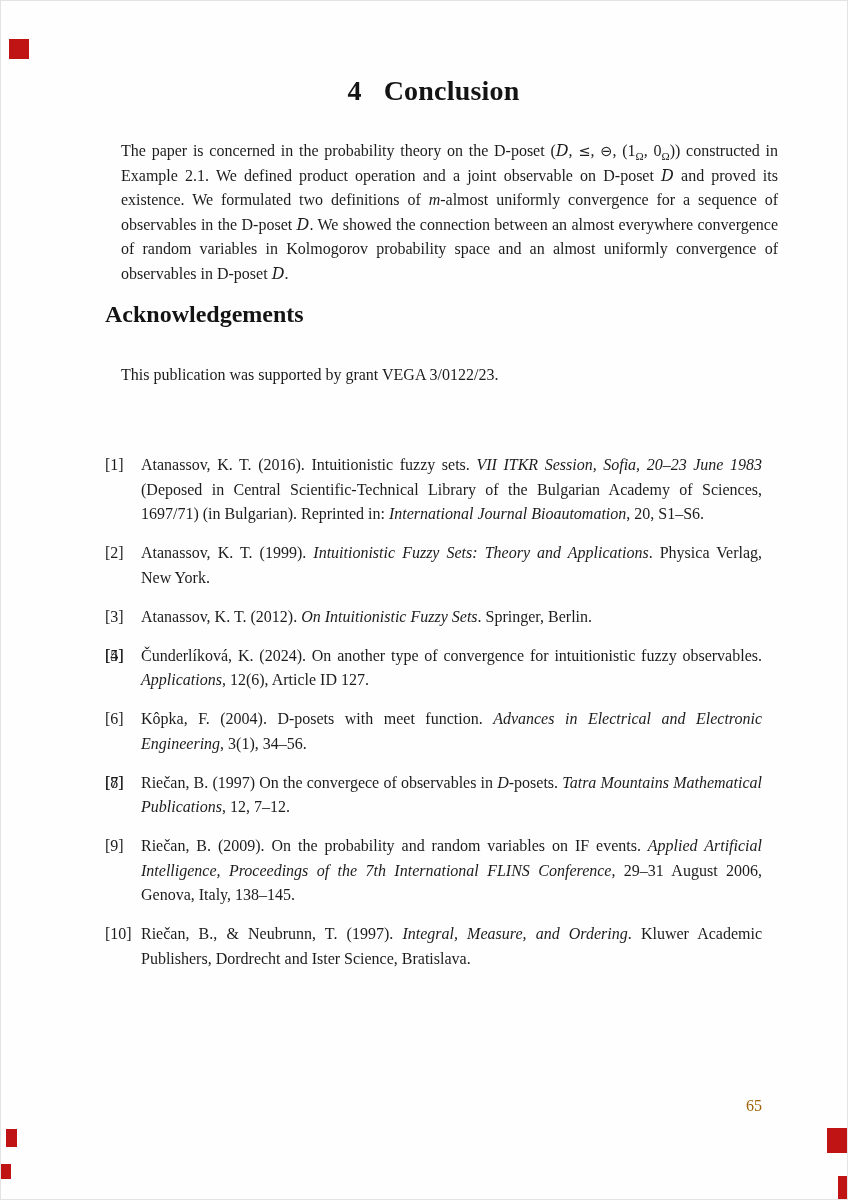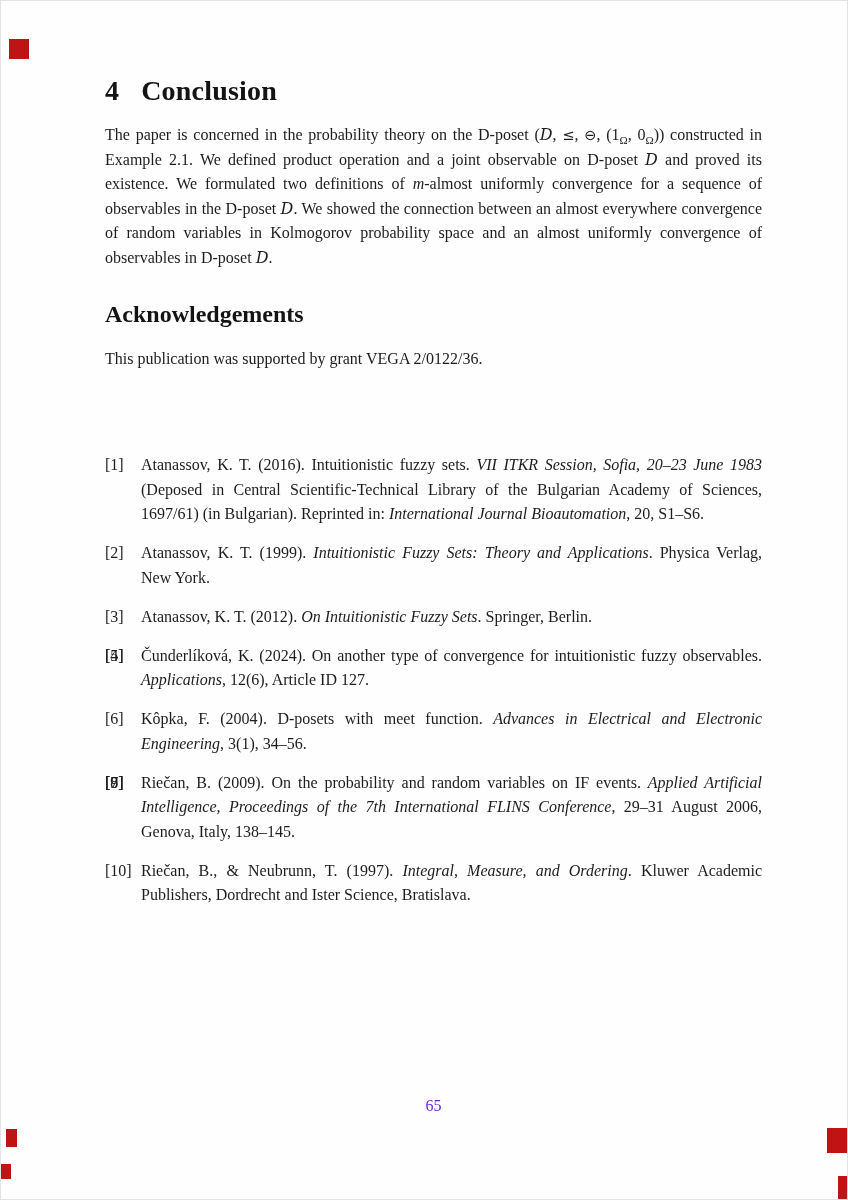--- a/index.html
+++ b/index.html
@@ -23,35 +23,36 @@
     left: 104px;
     width: 657px;
   }
   h1.section-heading {
     top: 74px;
     margin: 0;
     font-size: 28px;
     font-weight: bold;
     color: #141414;
     letter-spacing: 0.2px;
+    text-align: center;
   }
   h1.section-heading .sec-num {
     display: inline-block;
     margin-right: 22px;
   }
   h2.sub-heading {
     margin: 0;
     font-size: 24px;
     font-weight: bold;
     color: #141414;
   }
   .ack-heading { top: 300px; }
   .refs-heading { top: 404px; }
   p.body-text {
-    margin: 0;
+    margin: 16px;
     font-size: 16px;
     line-height: 24.5px;
     text-align: justify;
   }
   .conclusion-par { top: 122px; }
   .ack-text { top: 346px; text-align: left; }
   .sym {
     font-family: "DejaVu Sans", "DejaVu Serif", sans-serif;
     font-size: 14.5px;
   }
@@ -76,23 +77,23 @@
   .ref-label {
     position: absolute;
     left: 0;
     top: 0;
   }
   .page-number {
     position: absolute;
     left: 104px;
     width: 657px;
     top: 1096px;
-    text-align: center;
+    text-align: right;
     font-size: 16px;
-    color: #6d28d9;
+    color: #a16207;
     font-family: Liberation Serif, serif;
   }
   .corner-mark {
     position: absolute;
     background: #c01414;
   }
   .mark-tl  { left: 8px;   top: 38px;   width: 20px; height: 20px; }
   .mark-bl1 { left: 5px;   top: 1128px; width: 11px; height: 18px; }
   .mark-bl2 { left: 0px;   top: 1163px; width: 10px; height: 15px; }
   .mark-br1 { left: 826px; top: 1127px; width: 22px; height: 25px; }
@@ -110,31 +111,31 @@
   <div class="corner-mark mark-br2"></div>
 
   <h1 class="content-block section-heading">
     <span class="sec-num">4</span><span>Conclusion</span>
   </h1>
 
   <p class="content-block body-text conclusion-par" id="conclusion-paragraph"><span>The paper is concerned in the probability theory on the D-poset (</span><span class="scriptD">D</span><span>, </span><span class="sym">≤</span><span>, </span><span class="sym">⊖</span><span>, (1</span><span class="sub">Ω</span><span>, 0</span><span class="sub">Ω</span><span>)) constructed in Example 2.1. We defined product operation and a joint observable on D-poset </span><span class="scriptD">D</span><span> and proved its existence. We formulated two definitions of </span><i>m</i><span>-almost uniformly convergence for a sequence of observables in the D-poset </span><span class="scriptD">D</span><span>. We showed the connection between an almost everywhere convergence of random variables in Kolmogorov probability space and an almost uniformly convergence of observables in D-poset </span><span class="scriptD">D</span><span>.</span></p>
 
   <h2 class="content-block sub-heading ack-heading">Acknowledgements</h2>
 
-  <p class="content-block body-text ack-text">This publication was supported by grant VEGA 2/0122/36.</p>
+  <p class="content-block body-text ack-text">This publication was supported by grant VEGA 3/0122/23.</p>
 
 
   <div class="content-block ref-list" id="ref-list">
-      <div class="ref-item"><span class="ref-label">[1]</span><span><span>Atanassov, K. T. (2016). Intuitionistic fuzzy sets. </span><i>VII ITKR Session, Sofia, 20–23 June 1983</i><span> (Deposed in Central Scientific-Technical Library of the Bulgarian Academy of Sciences, 1697/61) (in Bulgarian). Reprinted in: </span><i>International Journal Bioautomation</i><span>, 20, S1–S6.</span></span></div>
+      <div class="ref-item"><span class="ref-label">[1]</span><span><span>Atanassov, K. T. (2016). Intuitionistic fuzzy sets. </span><i>VII ITKR Session, Sofia, 20–23 June 1983</i><span> (Deposed in Central Scientific-Technical Library of the Bulgarian Academy of Sciences, 1697/71) (in Bulgarian). Reprinted in: </span><i>International Journal Bioautomation</i><span>, 20, S1–S6.</span></span></div>
       <div class="ref-item"><span class="ref-label">[2]</span><span><span>Atanassov, K. T. (1999). </span><i>Intuitionistic Fuzzy Sets: Theory and Applications</i><span>. Physica Verlag, New York.</span></span></div>
       <div class="ref-item"><span class="ref-label">[3]</span><span><span>Atanassov, K. T. (2012). </span><i>On Intuitionistic Fuzzy Sets</i><span>. Springer, Berlin.</span></span></div>
       <div class="ref-item"><span class="ref-label">[4]</span></div>
       <div class="ref-item"><span class="ref-label">[5]</span><span><span>Čunderlíková, K. (2024). On another type of convergence for intuitionistic fuzzy observables. </span><i>Applications</i><span>, 12(6), Article ID 127.</span></span></div>
       <div class="ref-item"><span class="ref-label">[6]</span><span><span>Kôpka, F. (2004). D-posets with meet function. </span><i>Advances in Electrical and Electronic Engineering</i><span>, 3(1), 34–56.</span></span></div>
       <div class="ref-item"><span class="ref-label">[7]</span></div>
-      <div class="ref-item"><span class="ref-label">[8]</span></div>
+      <div class="ref-item"><span class="ref-label">[8]</span><span><span>Riečan, B. (1997) On the convergece of observables in </span><i>D</i><span>-posets. </span><i>Tatra Mountains Mathematical Publications</i><span>, 12, 7–12.</span></span></div>
       <div class="ref-item"><span class="ref-label">[9]</span><span><span>Riečan, B. (2009). On the probability and random variables on IF events. </span><i>Applied Artificial Intelligence, Proceedings of the 7th International FLINS Conference</i><span>, 29–31 August 2006, Genova, Italy, 138–145.</span></span></div>
       <div class="ref-item"><span class="ref-label">[10]</span><span><span>Riečan, B., &amp; Neubrunn, T. (1997). </span><i>Integral, Measure, and Ordering</i><span>. Kluwer Academic Publishers, Dordrecht and Ister Science, Bratislava.</span></span></div>
     </div>
 
   <div class="page-number">65</div>
 
 </div>
 
 </body></html>

